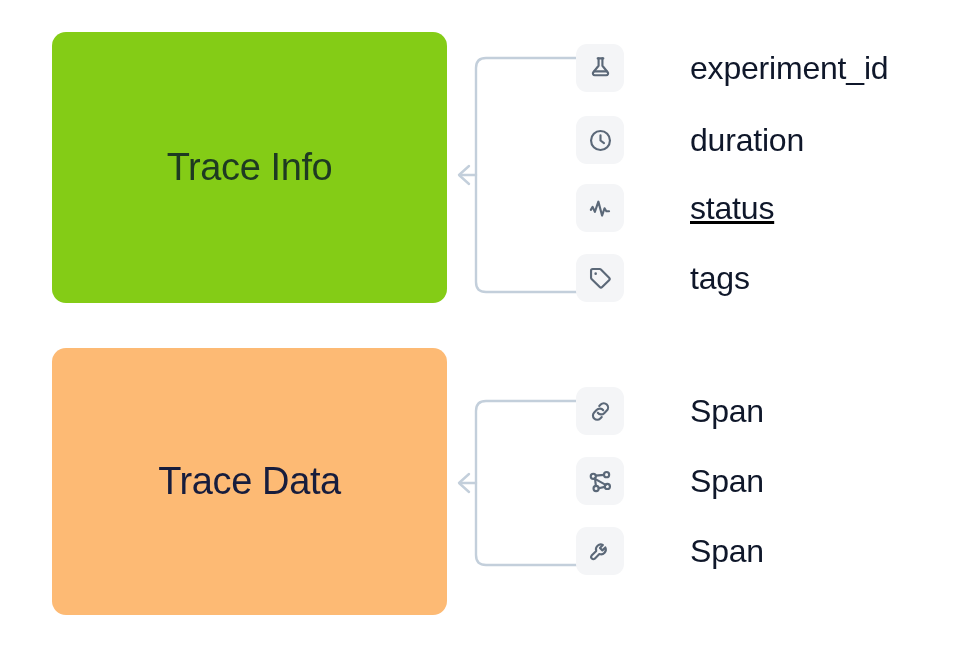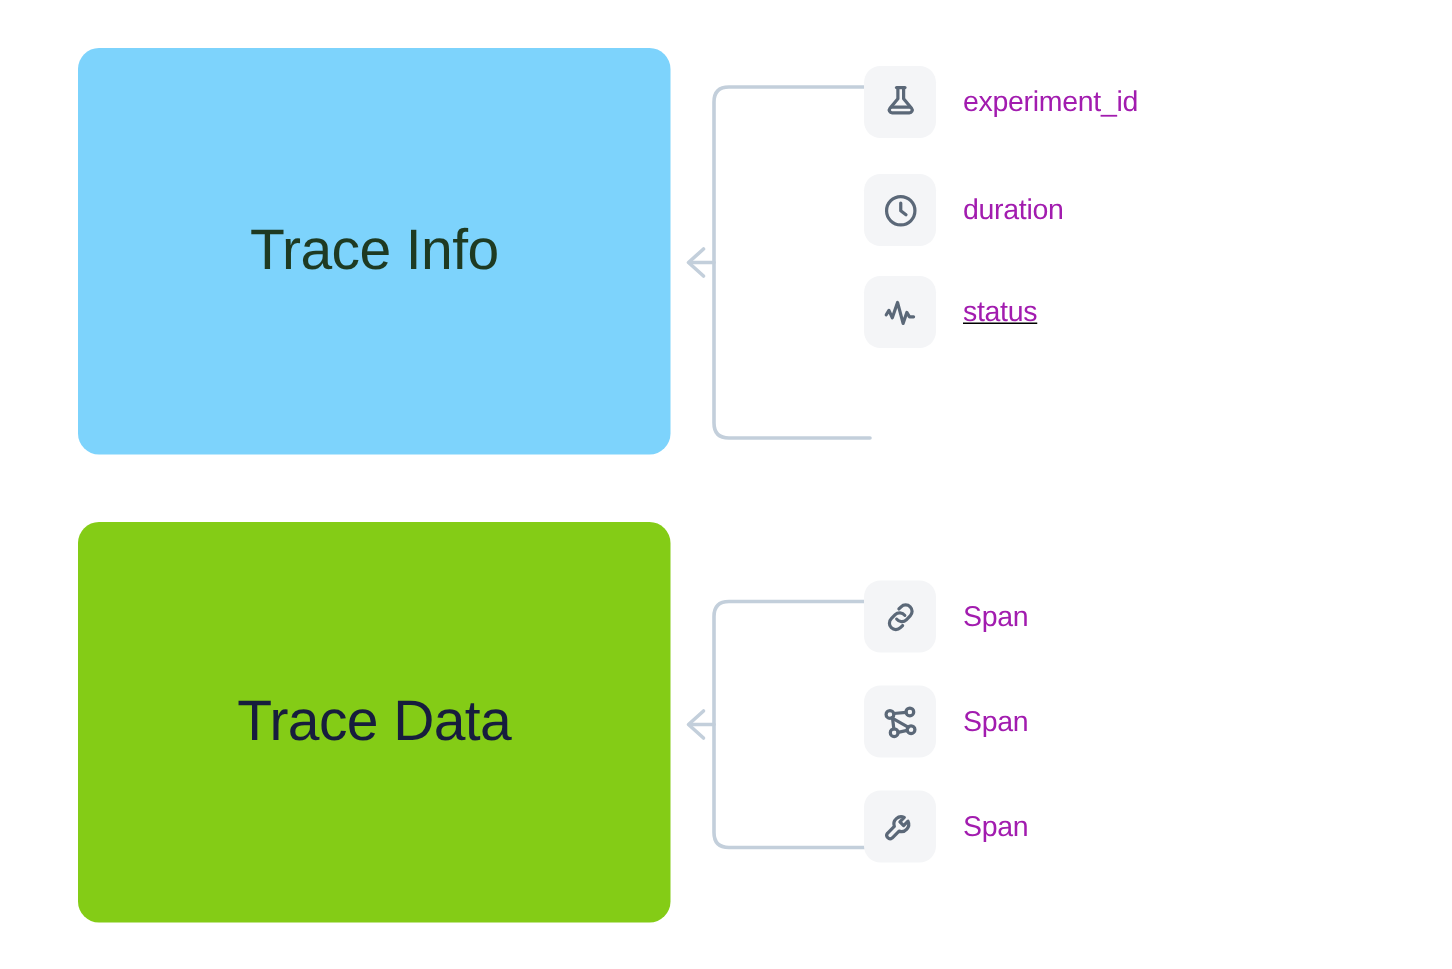--- a/index.html
+++ b/index.html
@@ -18,26 +18,26 @@
     display:flex; align-items:center; justify-content:center;
   }
   .group-box .box-title {
     font-size:38px;
     font-weight:400;
     letter-spacing:-0.4px;
     white-space:nowrap;
   }
   #box-trace-info {
     left:52px; top:32px; width:395px; height:271px;
-    background:#7dd3fc;
+    background:#84cc16;
   }
   #box-trace-info .box-title { color:#1e3a22; }
   #box-trace-data {
     left:52px; top:348px; width:395px; height:267px;
-    background:#84cc16;
+    background:#fdba74;
   }
   #box-trace-data .box-title { color:#171d3d; }
 
   
   .connector { position:absolute; overflow:visible; }
   #connector-trace-info { left:455px; top:55px; width:125px; height:240px; }
   #connector-trace-data { left:455px; top:398px; width:125px; height:170px; }
 
   
   .attr-row {
@@ -47,25 +47,26 @@
   }
   .icon-tile {
     width:48px; height:48px;
     background:#f4f5f7;
     border-radius:11px;
     display:flex; align-items:center; justify-content:center;
     flex:0 0 auto;
   }
   .icon-tile svg { display:block; }
   .attr-label {
-    font-size:19px;
-    color:#a21caf;
+    font-size:32px;
+    color:#0f172a;
     letter-spacing:-0.2px;
     white-space:nowrap;
     line-height:1;
+    margin-left:48px;
   }
 </style>
 </head>
 <body>
 
 <div class="canvas">
 
   <div class="group-box" id="box-trace-info">
     <span class="box-title">Trace Info</span>
   </div>
@@ -99,20 +100,29 @@
 
   <div class="attr-row" style="top:184px;text-decoration:underline;">
     <span class="icon-tile">
       <svg width="27" height="27" viewBox="0 0 24 24" fill="none" stroke="#5b6878" stroke-width="1.9" stroke-linecap="round" stroke-linejoin="round">
         <path d="M3.4 13.2 5 10.6l2 4.4 3.1-9.1 3.3 12.4 2.2-6.5 1.6 2.6h2.4"></path>
       </svg>
     </span>
     <span class="attr-label">status</span>
   </div>
 
+  <div class="attr-row" style="top:254px;">
+    <span class="icon-tile">
+      <svg width="27" height="27" viewBox="0 0 24 24" fill="none" stroke="#5b6878" stroke-width="1.9" stroke-linecap="round" stroke-linejoin="round">
+        <path d="M11.3 3.6H5.1a1.5 1.5 0 0 0-1.5 1.5v6.2a1.5 1.5 0 0 0 .44 1.06l7.3 7.3a1.5 1.5 0 0 0 2.12 0l6.2-6.2a1.5 1.5 0 0 0 0-2.12l-7.3-7.3a1.5 1.5 0 0 0-1.06-.44z"></path>
+        <circle cx="7.7" cy="7.7" r="1.15" fill="#5b6878" stroke="none"></circle>
+      </svg>
+    </span>
+    <span class="attr-label">tags</span>
+  </div>
 
   <div class="group-box" id="box-trace-data">
     <span class="box-title">Trace Data</span>
   </div>
 
   <svg class="connector" id="connector-trace-data" viewBox="0 0 125 170" width="125" height="170">
     <path d="M 125 3 L 31 3 Q 21 3 21 13 L 21 157 Q 21 167 31 167 L 125 167" fill="none" stroke="#c3cfdb" stroke-width="2.4" stroke-linecap="round" stroke-linejoin="round"></path>
     <path d="M 21 85 L 5 85" fill="none" stroke="#c3cfdb" stroke-width="2.4" stroke-linecap="round"></path>
     <path d="M 14 76 L 4 85 L 14 94" fill="none" stroke="#c3cfdb" stroke-width="2.4" stroke-linecap="round" stroke-linejoin="round"></path>
   </svg>

